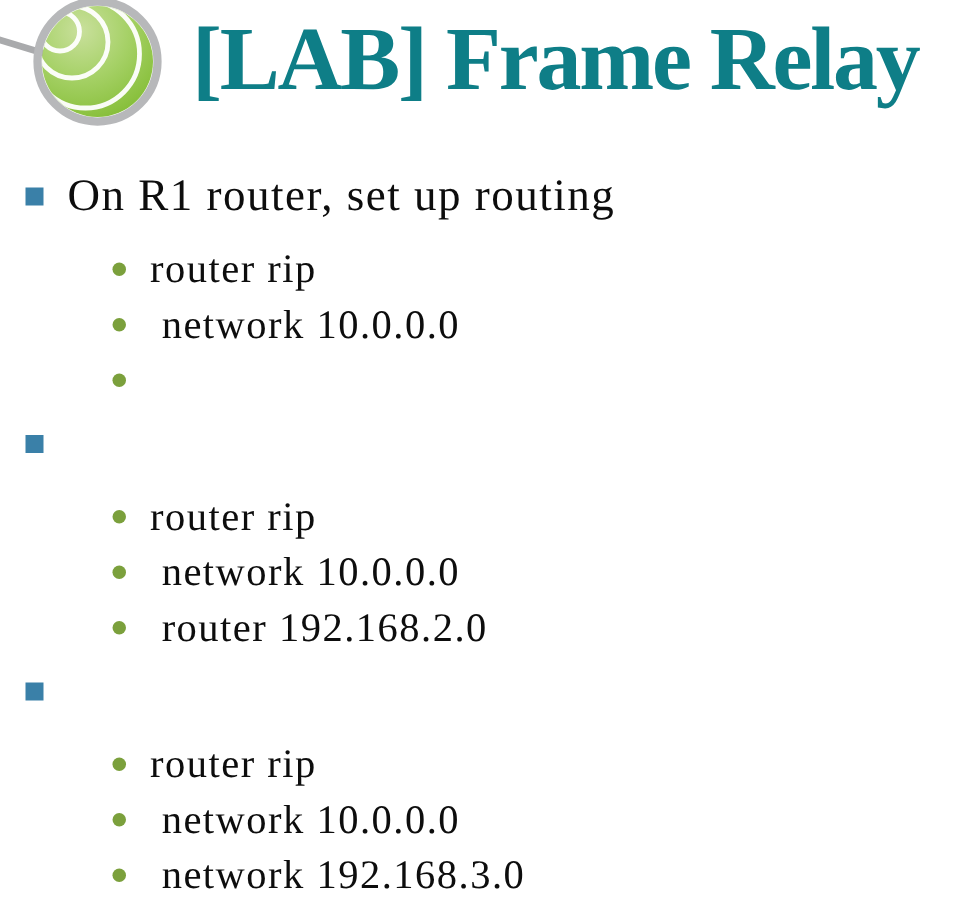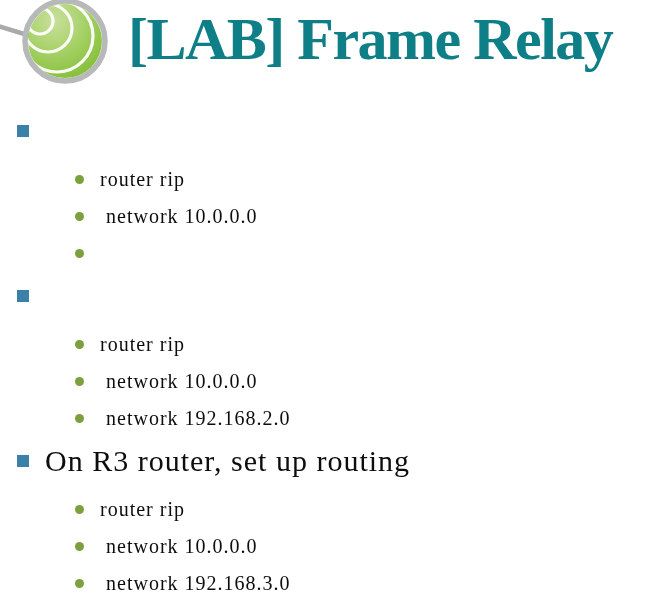--- a/index.html
+++ b/index.html
@@ -51,21 +51,21 @@
     background: #3a80a8;
     margin-left: 17px;
     margin-right: 16px;
     flex: none;
   }
   .l2-group { margin-top: 6px; }
   .l2 {
     display: flex;
     align-items: center;
     height: 37px;
-    font-size: 20px;
+    font-size: 27px;
     letter-spacing: 1px;
     color: #0d0d0d;
   }
   .dot {
     width: 9px;
     height: 9px;
     border-radius: 50%;
     background: #7ba03c;
     margin-left: 75px;
     margin-right: 16px;
@@ -104,20 +104,21 @@
     </g>
   </svg>
 
   <div class="title">[LAB] Frame Relay</div>
 
   <div class="content">
 
     <div class="section">
       <div class="l1">
         <span class="sq"></span>
+        <span class="txt">On R1 router, set up routing</span>
       </div>
       <div class="l2-group">
         <div class="l2">
           <span class="dot"></span>
           <span class="txt">router rip</span>
         </div>
         <div class="l2">
           <span class="dot"></span>
           <span class="txt"> network 10.0.0.0</span>
         </div>
@@ -135,29 +136,28 @@
         <div class="l2">
           <span class="dot"></span>
           <span class="txt">router rip</span>
         </div>
         <div class="l2">
           <span class="dot"></span>
           <span class="txt"> network 10.0.0.0</span>
         </div>
         <div class="l2">
           <span class="dot"></span>
-          <span class="txt"> network 192.168.2.0</span>
+          <span class="txt"> router 192.168.2.0</span>
         </div>
       </div>
     </div>
 
     <div class="section">
       <div class="l1">
         <span class="sq"></span>
-        <span class="txt">On R3 router, set up routing</span>
       </div>
       <div class="l2-group">
         <div class="l2">
           <span class="dot"></span>
           <span class="txt">router rip</span>
         </div>
         <div class="l2">
           <span class="dot"></span>
           <span class="txt"> network 10.0.0.0</span>
         </div>

